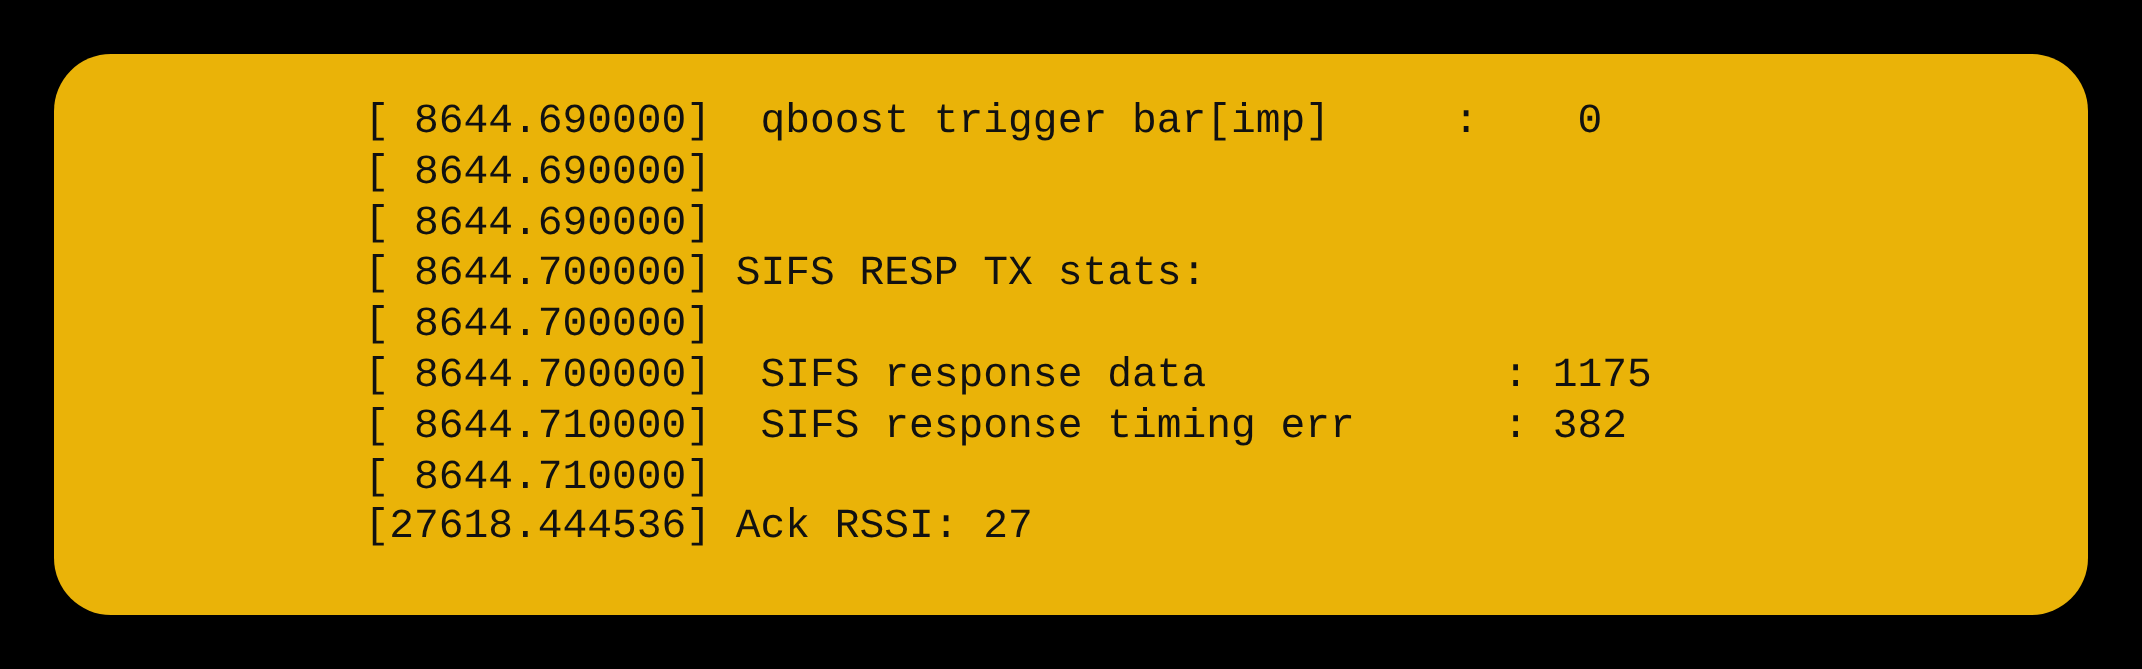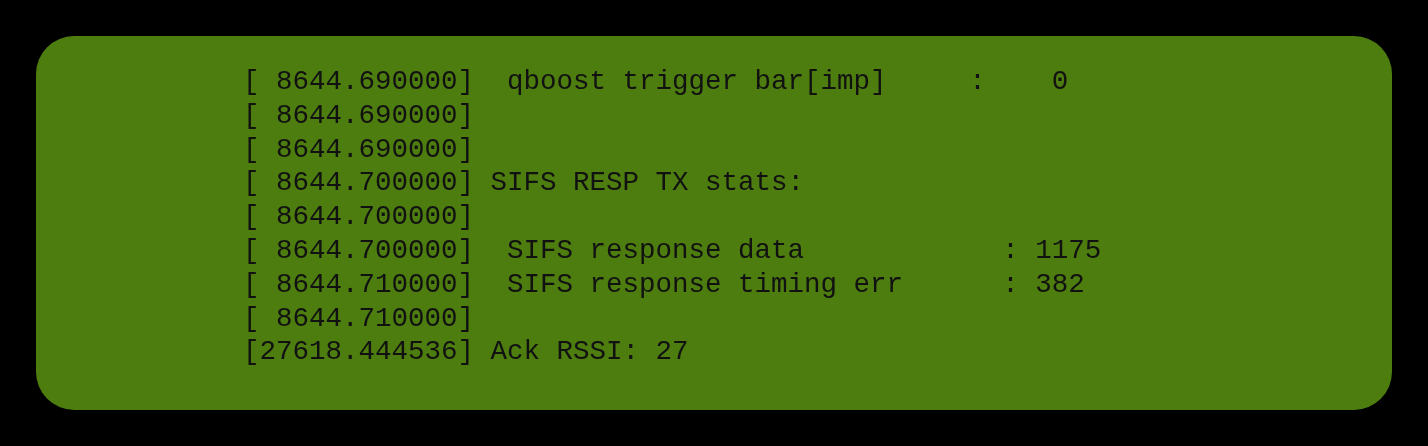--- a/index.html
+++ b/index.html
@@ -35,16 +35,16 @@
     letter-spacing: 0;
   }
   .log-line {
     white-space: pre;
   }
 </style>
 </head>
 <body>
 
 <div class="screen" style="background: rgb(0, 0, 0);">
-  <div class="console-card" style="background: #4d7c0f;">
+  <div class="console-card" style="background: #eab308;">
     <div class="log" style="color: rgb(17, 17, 17);"><div class="log-line"><span>[ 8644.690000]</span><span>  qboost trigger bar[imp]     :    0</span></div><div class="log-line"><span>[ 8644.690000]</span><span> </span></div><div class="log-line"><span>[ 8644.690000]</span><span> </span></div><div class="log-line"><span>[ 8644.700000]</span><span> SIFS RESP TX stats:</span></div><div class="log-line"><span>[ 8644.700000]</span><span> </span></div><div class="log-line"><span>[ 8644.700000]</span><span>  SIFS response data            : 1175</span></div><div class="log-line"><span>[ 8644.710000]</span><span>  SIFS response timing err      : 382</span></div><div class="log-line"><span>[ 8644.710000]</span><span> </span></div><div class="log-line"><span>[27618.444536]</span><span> Ack RSSI: 27</span></div></div>
   </div>
 </div>
 
 </body></html>

